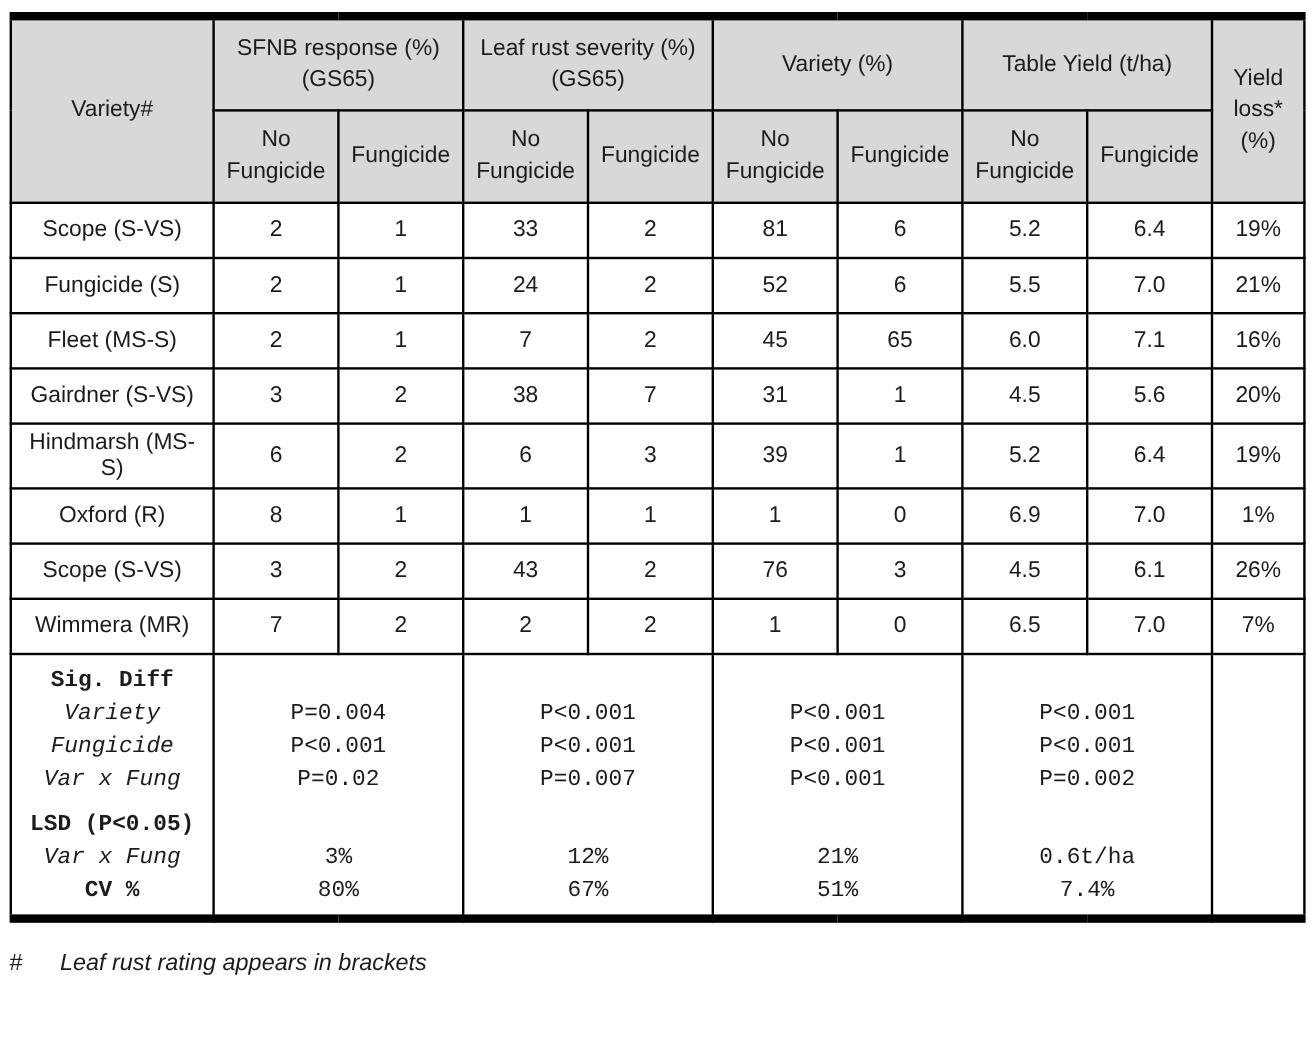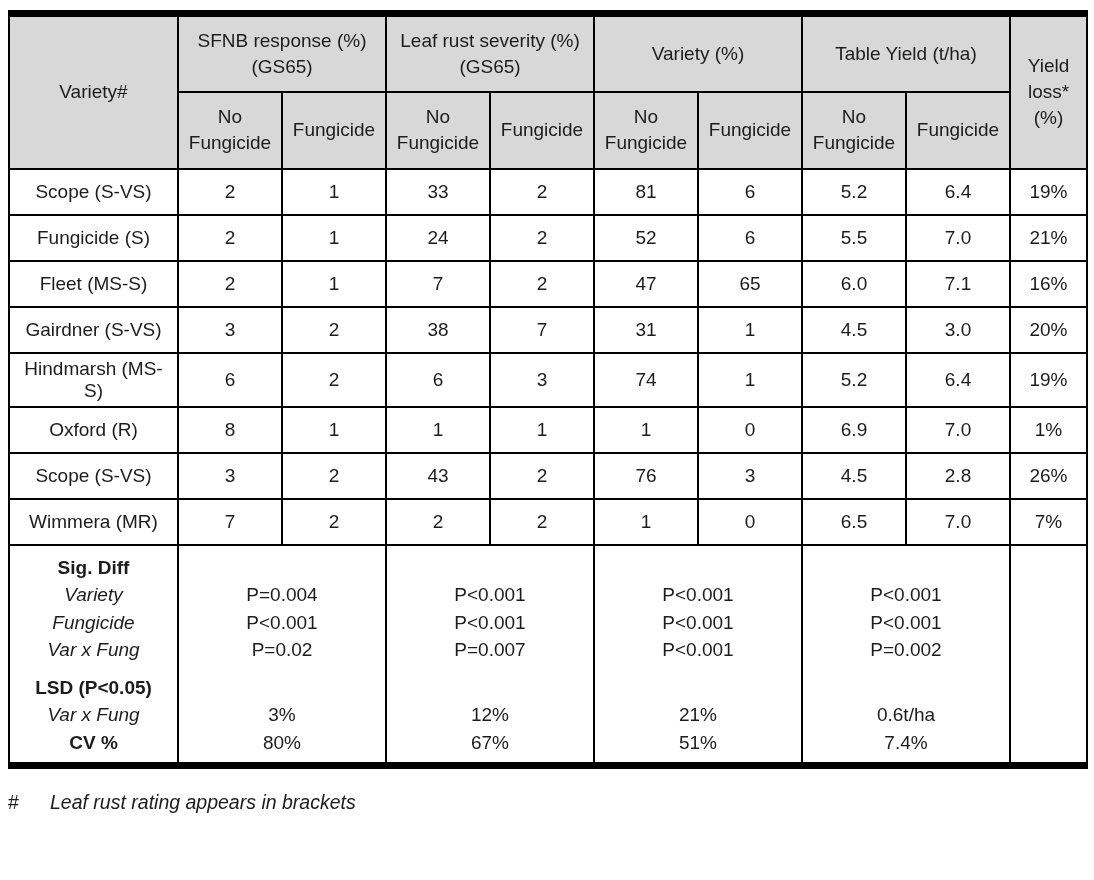--- a/index.html
+++ b/index.html
@@ -43,20 +43,21 @@
   .data-table thead th {
     background: #d8d8d8;
     line-height: 26px;
   }
   .data-table thead tr.group-row th { height: 78px; }
   .data-table thead tr.sub-row th { height: 77px; }
   .data-table tbody td { height: 46px; }
   td.stats-cell {
     vertical-align: top;
     padding: 8px 4px 6px 4px;
+    font-family: Liberation Mono, monospace;
   }
   .stats-line {
     display: block;
     line-height: 27.5px;
     min-height: 27.5px;
     white-space: nowrap;
   }
   .stats-line.gap { margin-top: 10px; }
   .stats-line.bold { font-weight: bold; }
   .stats-line.italic { font-style: italic; }
@@ -137,45 +138,45 @@
           <td>5.5</td>
           <td>7.0</td>
           <td>21%</td>
         </tr>
         <tr>
           <td>Fleet (MS-S)</td>
           <td>2</td>
           <td>1</td>
           <td>7</td>
           <td>2</td>
-          <td>47</td>
+          <td>45</td>
           <td>65</td>
           <td>6.0</td>
           <td>7.1</td>
           <td>16%</td>
         </tr>
         <tr>
           <td>Gairdner (S-VS)</td>
           <td>3</td>
           <td>2</td>
           <td>38</td>
           <td>7</td>
           <td>31</td>
           <td>1</td>
           <td>4.5</td>
-          <td>3.0</td>
+          <td>5.6</td>
           <td>20%</td>
         </tr>
         <tr>
           <td>Hindmarsh (MS-S)</td>
           <td>6</td>
           <td>2</td>
           <td>6</td>
           <td>3</td>
-          <td>74</td>
+          <td>39</td>
           <td>1</td>
           <td>5.2</td>
           <td>6.4</td>
           <td>19%</td>
         </tr>
         <tr>
           <td>Oxford (R)</td>
           <td>8</td>
           <td>1</td>
           <td>1</td>
@@ -188,21 +189,21 @@
         </tr>
         <tr>
           <td>Scope (S-VS)</td>
           <td>3</td>
           <td>2</td>
           <td>43</td>
           <td>2</td>
           <td>76</td>
           <td>3</td>
           <td>4.5</td>
-          <td>2.8</td>
+          <td>6.1</td>
           <td>26%</td>
         </tr>
         <tr>
           <td>Wimmera (MR)</td>
           <td>7</td>
           <td>2</td>
           <td>2</td>
           <td>2</td>
           <td>1</td>
           <td>0</td>

